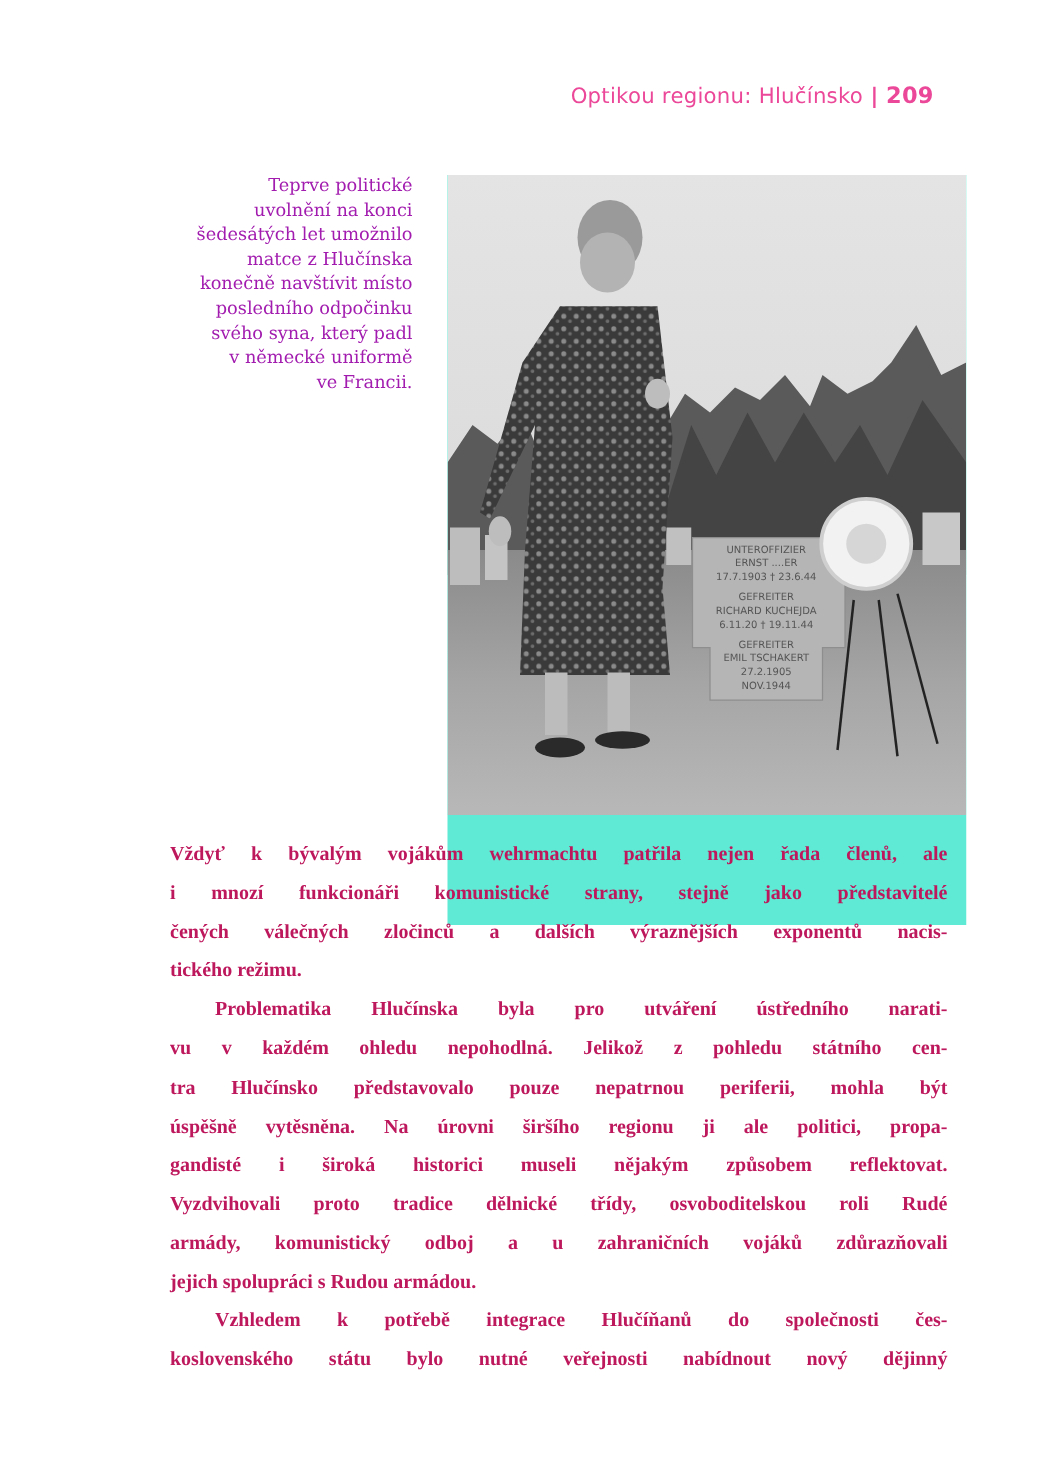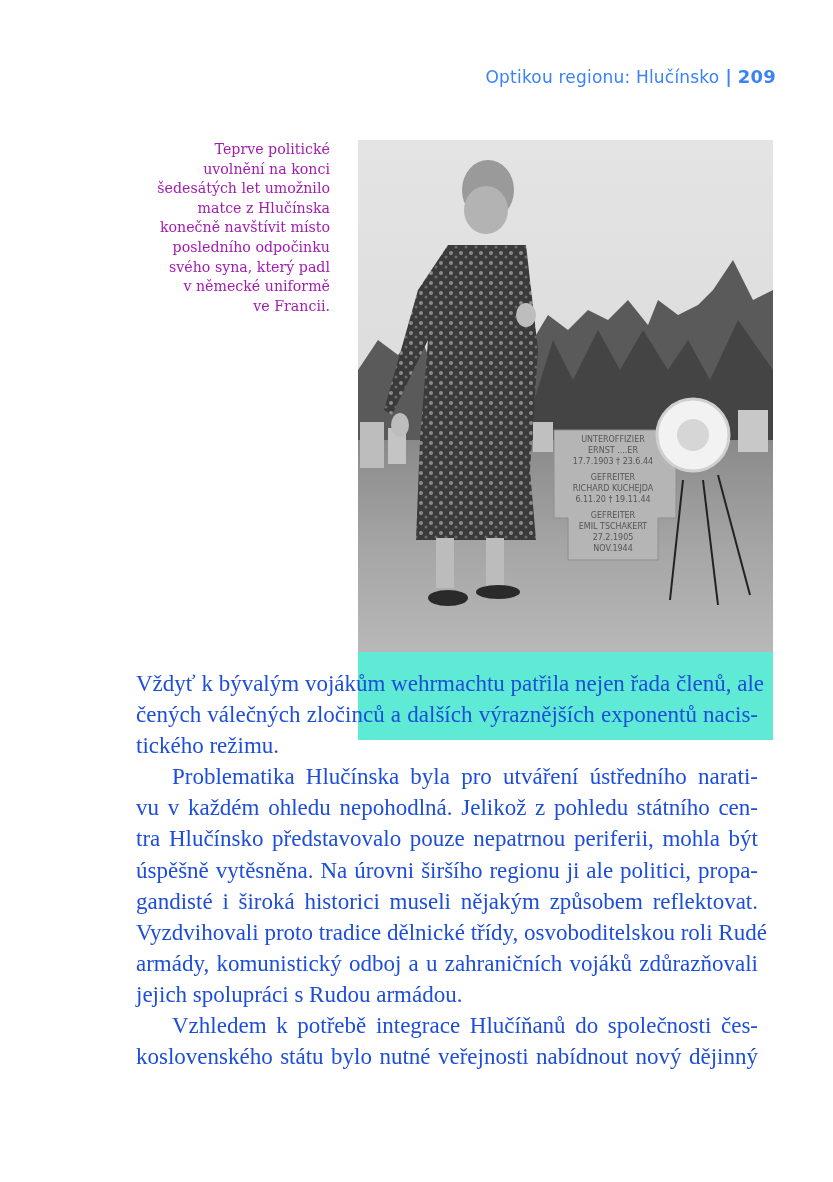--- a/index.html
+++ b/index.html
@@ -1,37 +1,38 @@
 <!DOCTYPE html>
 <html><head>
 <meta charset="utf-8">
 <style>
   html, body { margin:0; padding:0; background:#ffffff; }
   body { width:833px; height:1182px; position:relative; overflow:hidden; }
   .running-head {
-    position:absolute; right:57px; top:66px;
-    font-family:"DejaVu Sans", sans-serif; font-size:17px; color:#3b82f6;
+    position:absolute; right:86px; top:66px;
+    font-family:"DejaVu Sans", sans-serif; font-size:17px; color:#ec4899;
     letter-spacing:0.2px; white-space:nowrap;
   }
   .running-head .sep { font-weight:bold; margin:0 6px; }
   .running-head .pnum { font-weight:bold; font-size:18px; }
   .caption {
     position:absolute; left:150px; top:140px; width:180px;
     text-align:right; font-family:"DejaVu Serif", serif; font-size:14.2px;
     line-height:19.6px; color:#a21caf; font-weight:300;
   }
   .caption div { white-space:nowrap; }
   .photo {
     position:absolute; left:358px; top:140px; width:415px; height:600px;
     overflow:hidden; background:#5eead4;
   }
   .body-text {
     position:absolute; left:136px; top:668px; width:622px;
-    font-family:"Liberation Serif", serif; font-size:23px; line-height:31.1px;
-    color:#1d4ed8;
+    font-family:"Liberation Serif", serif; font-size:16px; line-height:31.1px;
+    color:#be185d;
+    font-weight:bold;
   }
   .body-text .line { white-space:nowrap; text-align:justify; text-align-last:justify; height:31.1px; }
   .body-text .line.last { text-align-last:left; }
   .body-text .line.indent { padding-left:36px; }
 </style>
 </head>
 <body>
 
 <div class="running-head">
   <span>Optikou regionu: Hlučínsko</span><span class="sep">|</span><span class="pnum">209</span>
@@ -107,20 +108,21 @@
     <rect x="128" y="398" width="18" height="50" fill="#bcbcbc"></rect>
     <ellipse cx="90" cy="458" rx="20" ry="8" fill="#2a2a2a"></ellipse>
     <ellipse cx="140" cy="452" rx="22" ry="7" fill="#2a2a2a"></ellipse>
     <ellipse cx="168" cy="175" rx="10" ry="12" fill="#bdbdbd"></ellipse>
     <ellipse cx="42" cy="285" rx="9" ry="12" fill="#bdbdbd"></ellipse>
   </svg>
 </div>
 
 <div class="body-text">
   <div class="line">Vždyť k bývalým vojákům wehrmachtu patřila nejen řada členů, ale</div>
+  <div class="line">i mnozí funkcionáři komunistické strany, stejně jako představitelé</div>
   <div class="line">čených válečných zločinců a dalších výraznějších exponentů nacis-</div>
   <div class="line last">tického režimu.</div>
   <div class="line indent">Problematika Hlučínska byla pro utváření ústředního narati-</div>
   <div class="line">vu v každém ohledu nepohodlná. Jelikož z pohledu státního cen-</div>
   <div class="line">tra Hlučínsko představovalo pouze nepatrnou periferii, mohla být</div>
   <div class="line">úspěšně vytěsněna. Na úrovni širšího regionu ji ale politici, propa-</div>
   <div class="line">gandisté i široká historici museli nějakým způsobem reflektovat.</div>
   <div class="line">Vyzdvihovali proto tradice dělnické třídy, osvoboditelskou roli Rudé</div>
   <div class="line">armády, komunistický odboj a u zahraničních vojáků zdůrazňovali</div>
   <div class="line last">jejich spolupráci s Rudou armádou.</div>

